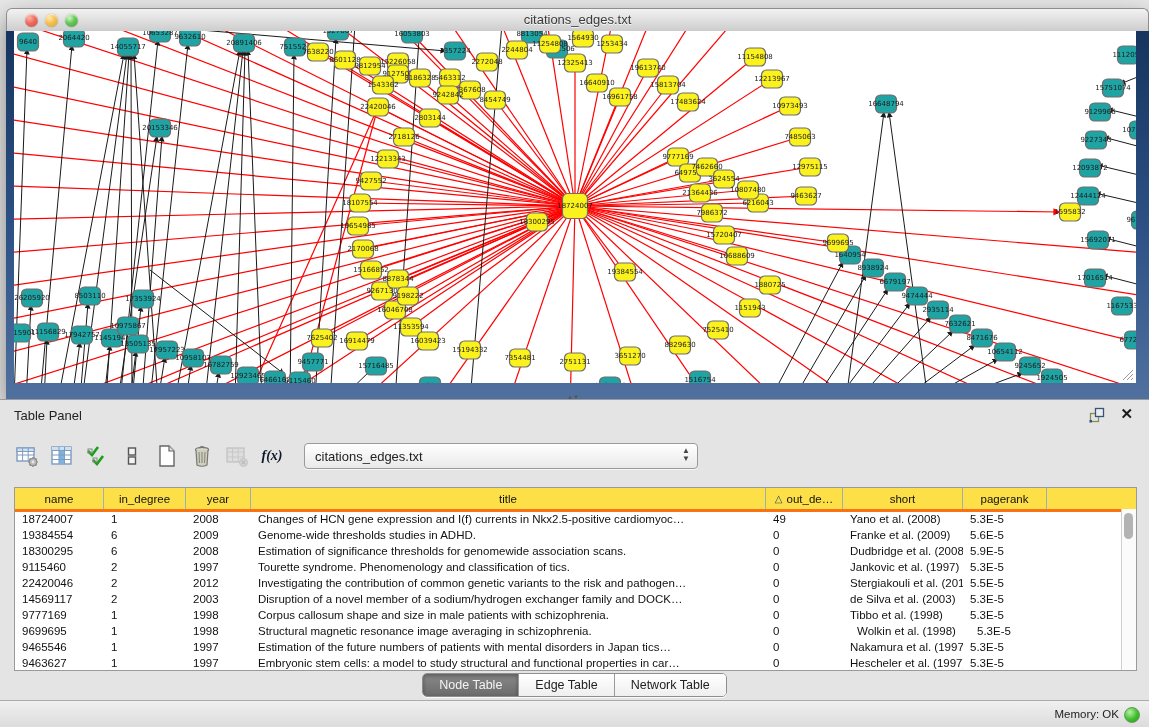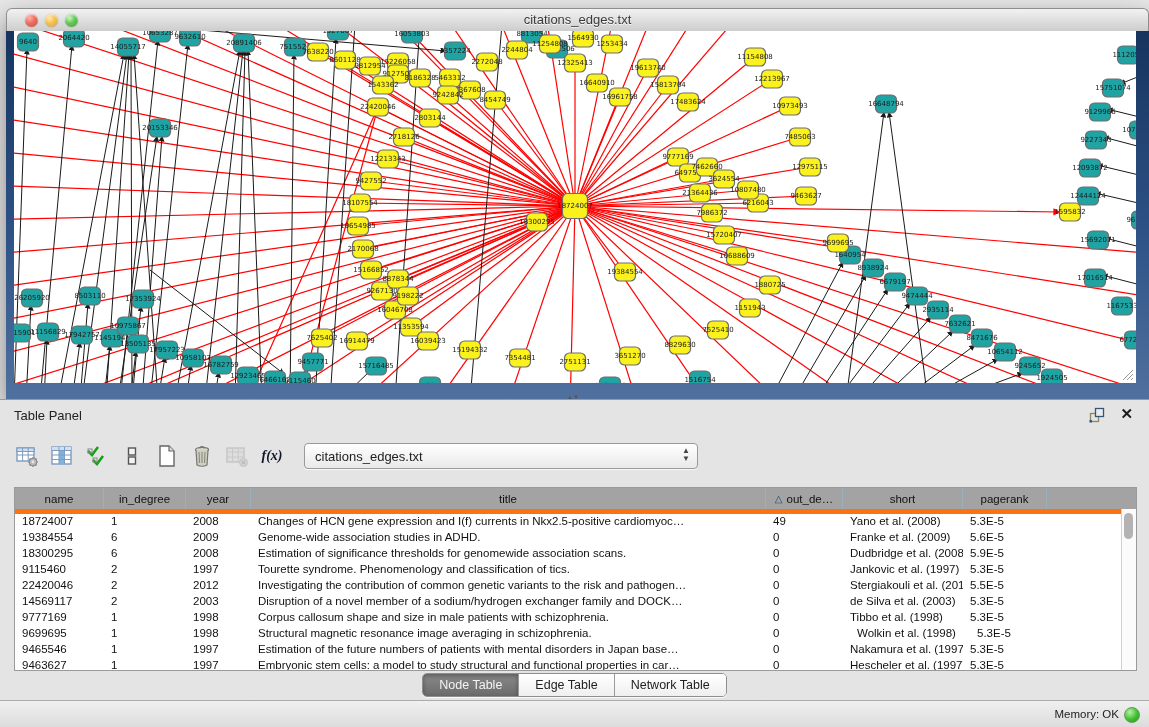--- a/index.html
+++ b/index.html
@@ -23,21 +23,21 @@
   .tp-float{position:absolute;right:44px;top:7px;width:16px;height:16px;cursor:pointer;}
   .tp-close{position:absolute;right:16px;top:5px;font-size:15px;font-weight:bold;color:#1a1a1a;cursor:pointer;}
   .toolbar{position:absolute;left:14px;top:40px;height:32px;display:flex;align-items:center;gap:9px;}
   .tbtn{width:26px;height:26px;border:none;background:transparent;padding:1px;display:flex;align-items:center;justify-content:center;cursor:pointer;}
   .fx{font-family:"Liberation Serif",serif;font-style:italic;font-weight:bold;font-size:14px;color:#0f172a;}
   .combo{margin-left:10px;width:392px;height:24px;border:1px solid #9a9a9a;border-radius:4px;background:linear-gradient(#ffffff,#e9e9e9);display:flex;align-items:center;position:relative;box-shadow:0 1px 0 rgba(255,255,255,.7);cursor:pointer;}
   .combo .val{font-size:13px;color:#222;padding-left:10px;}
   .combo .arrows{position:absolute;right:7px;top:3px;font-size:8px;line-height:8px;color:#444;text-align:center;}
   
   .dtable{position:absolute;left:14px;top:87px;width:1121px;height:182px;border:1px solid #9a9a9a;background:#fff;overflow:hidden;}
-  .thead{display:flex;height:21px;background:#a3a3a3;border-bottom:5px solid #f97316;}
+  .thead{display:flex;height:21px;background:#fde047;border-bottom:3px solid #f97316;}
   .th{box-sizing:border-box;border-right:1px solid #9ab0bb;font-size:11.5px;color:#111;display:flex;align-items:center;justify-content:center;gap:4px;overflow:hidden;white-space:nowrap;cursor:pointer;}
   .sort{color:#2b4a66;font-size:10px;}
   .tr{display:flex;height:16px;font-size:11.5px;color:#111;cursor:default;}
   .td{box-sizing:border-box;padding:1px 0 0 7px;overflow:hidden;white-space:nowrap;}
   .vsb{position:absolute;right:0;top:21px;bottom:0;width:14px;background:#FBFBFB;border-left:1px solid #d0d0d0;}
   .vsb .thumb{position:absolute;left:2px;top:4px;width:9px;height:26px;border-radius:5px;background:#b3b3b3;}
   
   .tabs{position:absolute;left:0;right:0;top:273px;height:24px;display:flex;justify-content:center;}
   .seg{display:flex;height:22px;border:1px solid #8e8e8e;border-radius:5px;overflow:hidden;background:#fff;box-shadow:0 1px 0 rgba(255,255,255,.8);}
   .seg button{border:none;margin:0;padding:0 16px;font-size:12.5px;background:linear-gradient(#ffffff,#efefef);color:#222;border-right:1px solid #9a9a9a;cursor:pointer;font-family:"Liberation Sans",sans-serif;}
@@ -579,21 +579,21 @@
           <div class="td" style="width: 65px;">2008</div>
           <div class="td" style="width: 515px;">Changes of HCN gene expression and I(f) currents in Nkx2.5-positive cardiomyoc…</div>
           <div class="td" style="width: 77px;">49</div>
           <div class="td" style="width: 120px;">Yano et al. (2008)</div>
           <div class="td" style="width: 84px;">5.3E-5</div>
         </div>
         <div class="tr">
           <div class="td" style="width: 89px;">19384554</div>
           <div class="td" style="width: 82px;">6</div>
           <div class="td" style="width: 65px;">2009</div>
-          <div class="td" style="width: 515px;">Genome-wide association studies in ADHD.</div>
+          <div class="td" style="width: 515px;">Genome-wide thresholds studies in ADHD.</div>
           <div class="td" style="width: 77px;">0</div>
           <div class="td" style="width: 120px;">Franke et al. (2009)</div>
           <div class="td" style="width: 84px;">5.6E-5</div>
         </div>
         <div class="tr">
           <div class="td" style="width: 89px;">18300295</div>
           <div class="td" style="width: 82px;">6</div>
           <div class="td" style="width: 65px;">2008</div>
           <div class="td" style="width: 515px;">Estimation of significance thresholds for genomewide association scans.</div>
           <div class="td" style="width: 77px;">0</div>
@@ -642,21 +642,21 @@
           <div class="td" style="width: 65px;">1998</div>
           <div class="td" style="width: 515px;">Structural magnetic resonance image averaging in schizophrenia.</div>
           <div class="td" style="width: 77px;">0</div>
           <div class="td" style="width: 120px; margin-left: 7px;">Wolkin et al. (1998)</div>
           <div class="td" style="width: 84px;">5.3E-5</div>
         </div>
         <div class="tr">
           <div class="td" style="width: 89px;">9465546</div>
           <div class="td" style="width: 82px;">1</div>
           <div class="td" style="width: 65px;">1997</div>
-          <div class="td" style="width: 515px;">Estimation of the future numbers of patients with mental disorders in Japan base…</div>
+          <div class="td" style="width: 515px;">Estimation of the future numbers of patients with mental disorders in Japan tics…</div>
           <div class="td" style="width: 77px;">0</div>
           <div class="td" style="width: 120px;">Nakamura et al. (1997)</div>
           <div class="td" style="width: 84px;">5.3E-5</div>
         </div>
         <div class="tr">
           <div class="td" style="width: 89px;">9463627</div>
           <div class="td" style="width: 82px;">1</div>
           <div class="td" style="width: 65px;">1997</div>
           <div class="td" style="width: 515px;">Embryonic stem cells: a model to study structural and functional properties in car…</div>
           <div class="td" style="width: 77px;">0</div>

